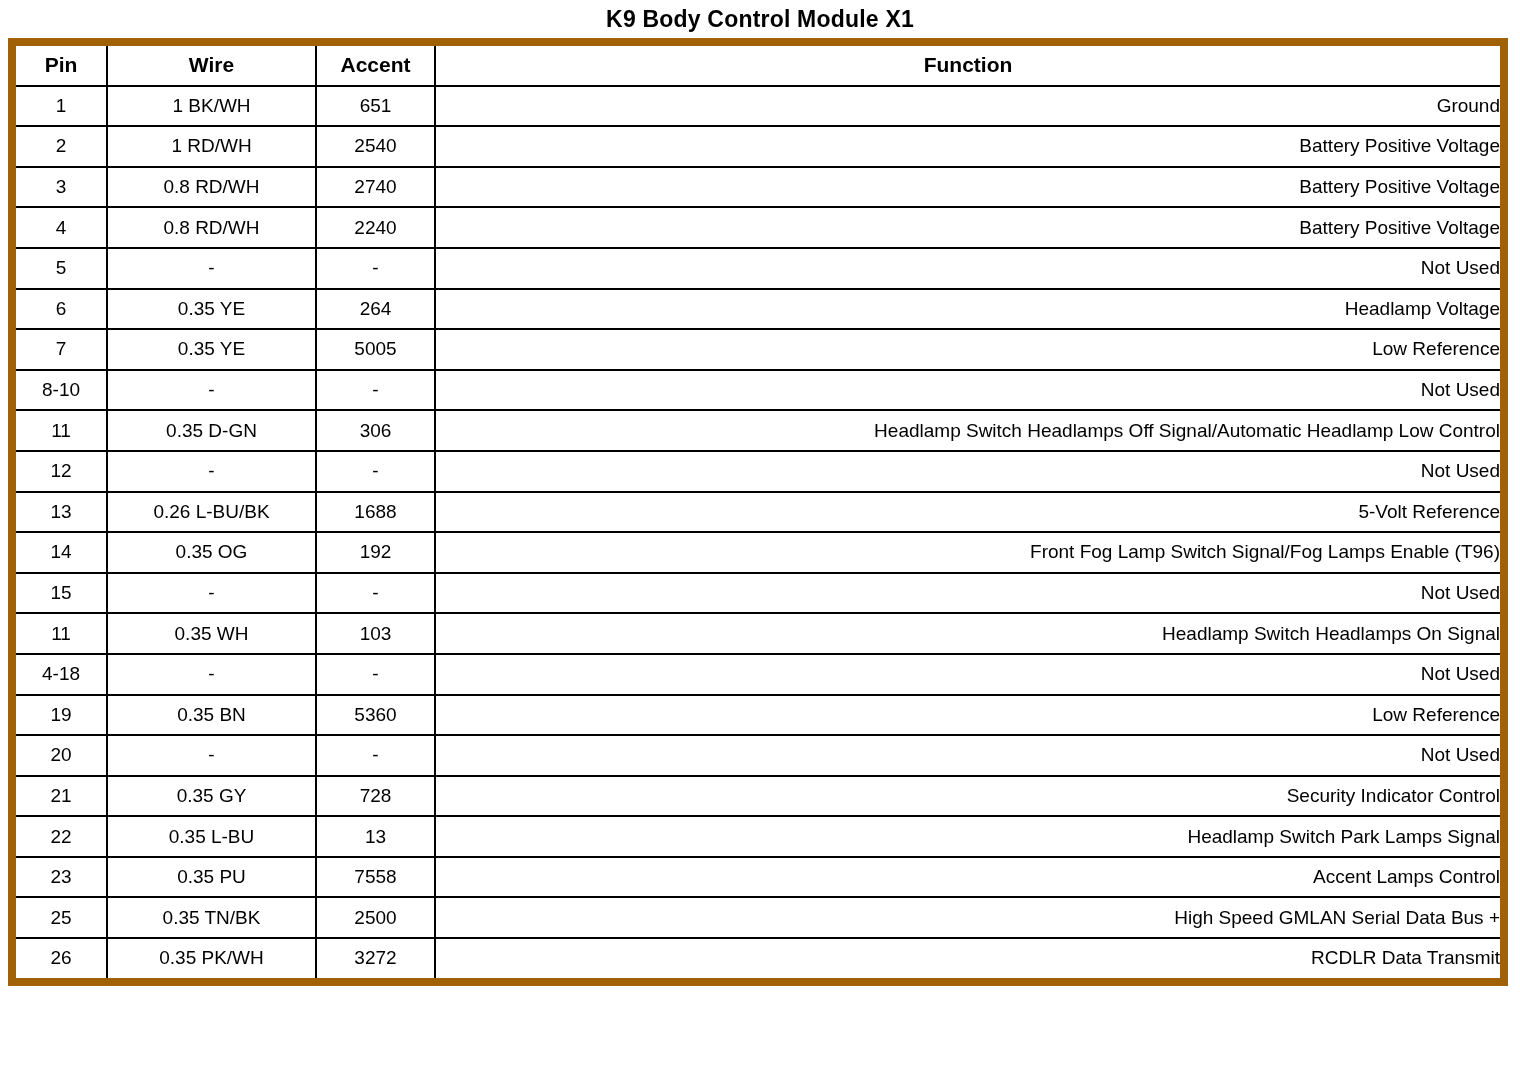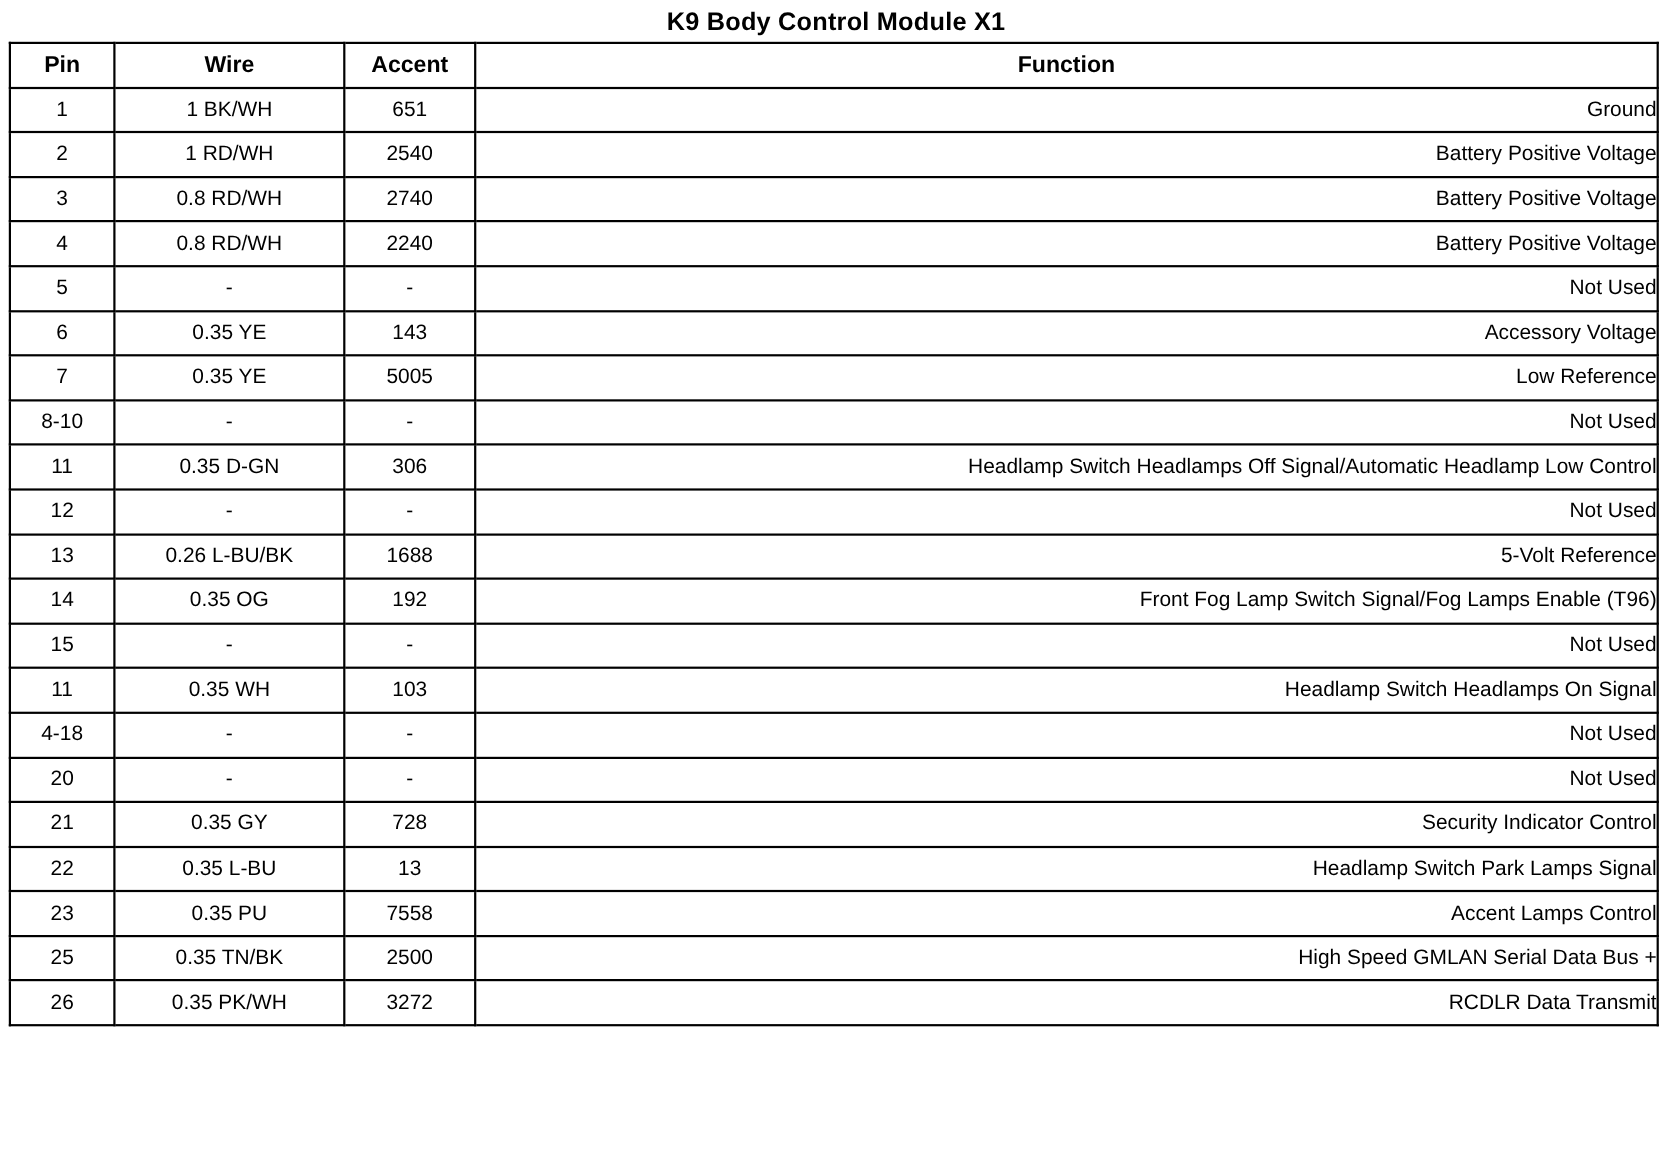--- a/index.html
+++ b/index.html
@@ -24,21 +24,21 @@
     padding-top: 4px;
     height: 38px;
     box-sizing: border-box;
     letter-spacing: 0.2px;
   }
   table.pinout {
     border-collapse: collapse;
     table-layout: fixed;
     margin-left: 8px;
     width: 1500px;
-    border: 1px solid #a16207;
+    border: 8px solid #a16207;
   }
   col.col-pin     { width: 95px; }
   col.col-wire    { width: 209px; }
   col.col-circuit { width: 119px; }
   col.col-fn      { width: auto; }
   table.pinout th,
   table.pinout td {
     border: 2px solid #000000;
     height: 38.6px;
     padding: 0;
@@ -110,22 +110,22 @@
         </tr>
         <tr>
           <td class="c-pin">5</td>
           <td class="c-wire">-</td>
           <td class="c-circuit">-</td>
           <td class="c-fn">Not Used</td>
         </tr>
         <tr>
           <td class="c-pin">6</td>
           <td class="c-wire">0.35 YE</td>
-          <td class="c-circuit">143</td>
-          <td class="c-fn">Accessory Voltage</td>
+          <td class="c-circuit">264</td>
+          <td class="c-fn">Headlamp Voltage</td>
         </tr>
         <tr>
           <td class="c-pin">7</td>
           <td class="c-wire">0.35 YE</td>
           <td class="c-circuit">5005</td>
           <td class="c-fn">Low Reference</td>
         </tr>
         <tr>
           <td class="c-pin">8-10</td>
           <td class="c-wire">-</td>
@@ -168,20 +168,26 @@
           <td class="c-circuit">103</td>
           <td class="c-fn">Headlamp Switch Headlamps On Signal</td>
         </tr>
         <tr>
           <td class="c-pin">4-18</td>
           <td class="c-wire">-</td>
           <td class="c-circuit">-</td>
           <td class="c-fn">Not Used</td>
         </tr>
         <tr>
+          <td class="c-pin">19</td>
+          <td class="c-wire">0.35 BN</td>
+          <td class="c-circuit">5360</td>
+          <td class="c-fn">Low Reference</td>
+        </tr>
+        <tr>
           <td class="c-pin">20</td>
           <td class="c-wire">-</td>
           <td class="c-circuit">-</td>
           <td class="c-fn">Not Used</td>
         </tr>
         <tr>
           <td class="c-pin">21</td>
           <td class="c-wire">0.35 GY</td>
           <td class="c-circuit">728</td>
           <td class="c-fn">Security Indicator Control</td>

